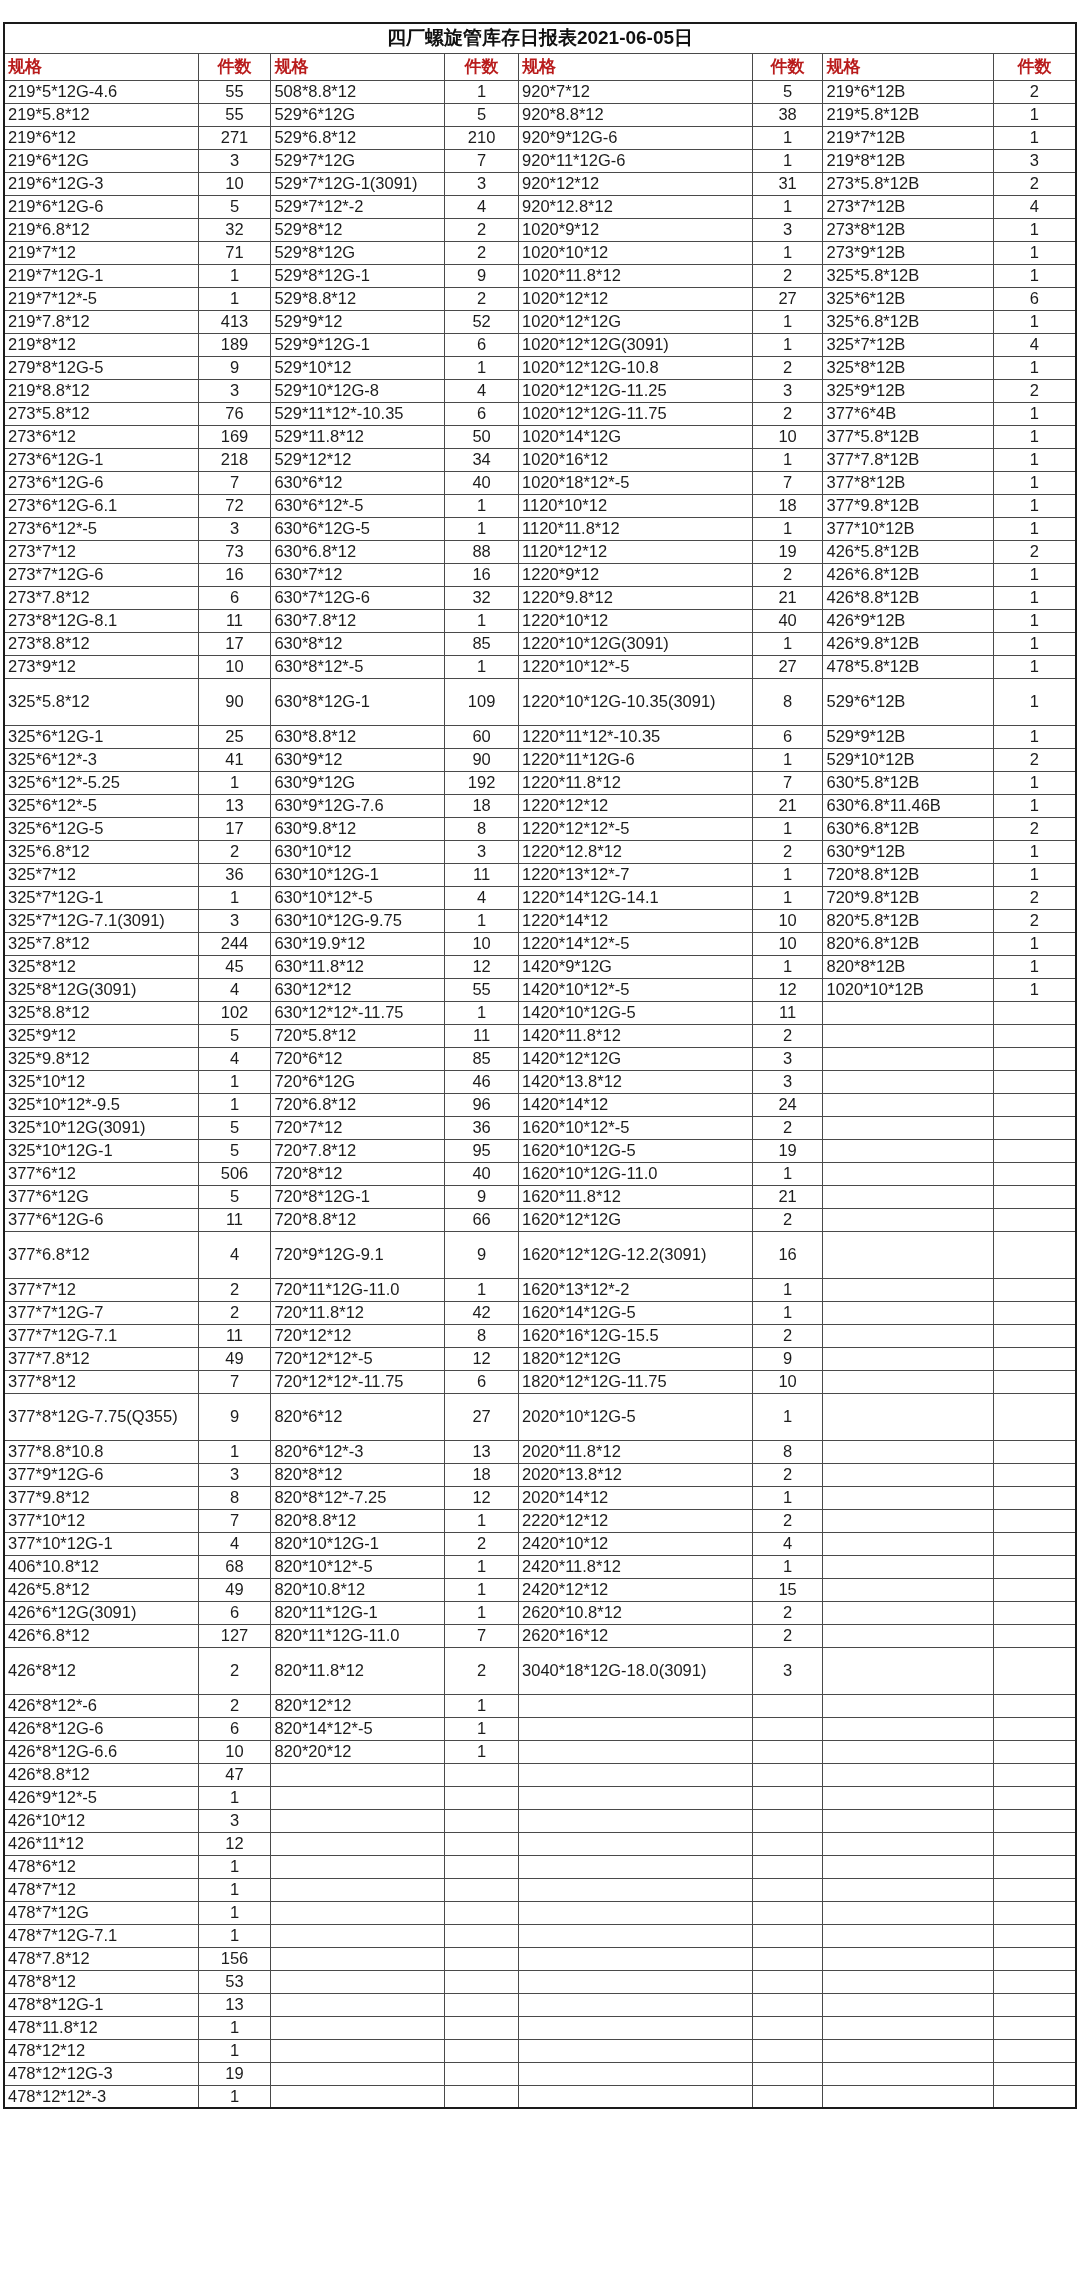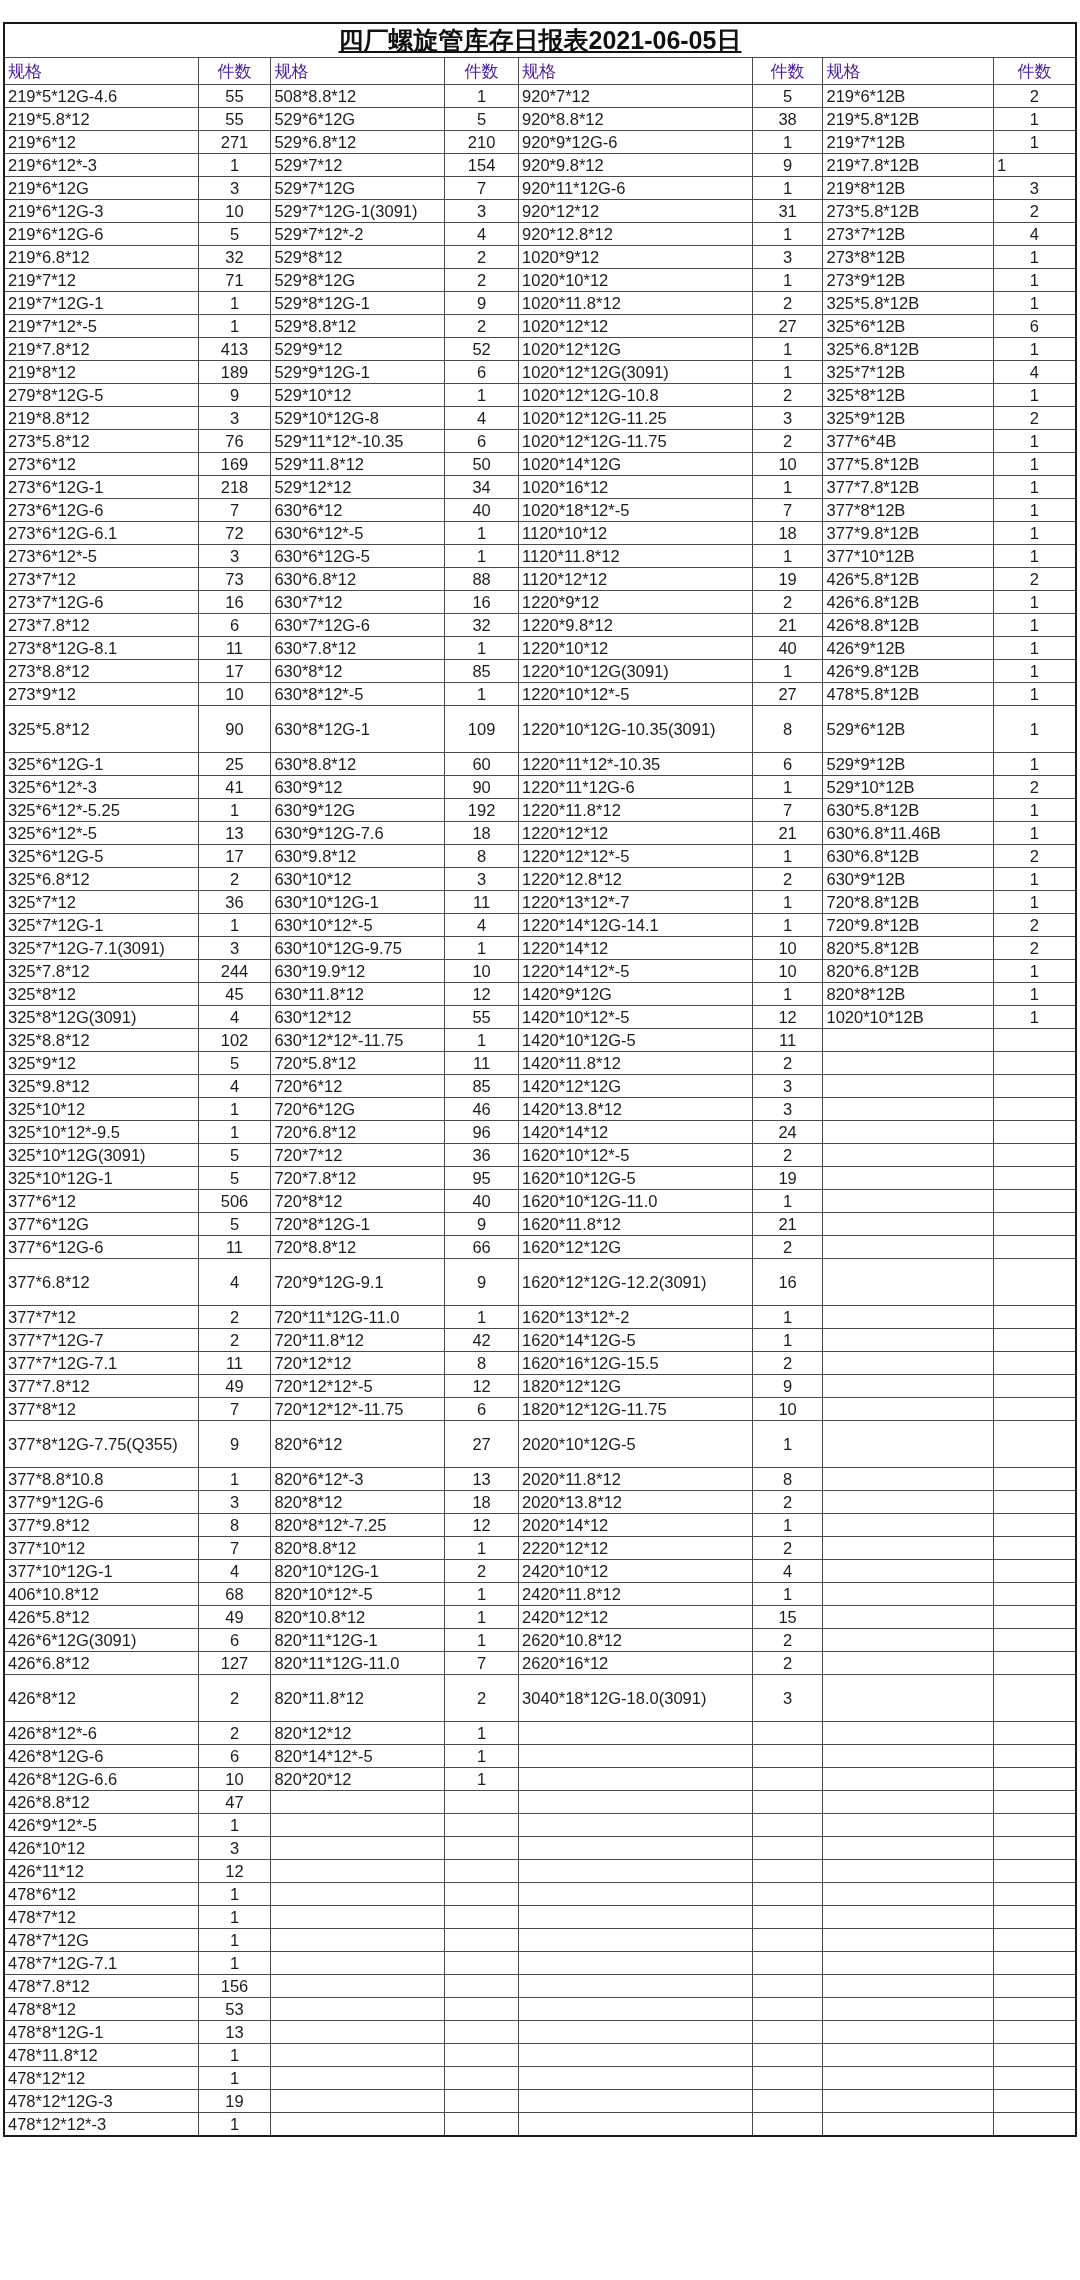--- a/index.html
+++ b/index.html
@@ -23,30 +23,29 @@
   table.inv th, table.inv td {
     border: 1px solid #4a4a4a;
     padding: 0 3px;
     overflow: hidden;
     box-sizing: border-box;
   }
   .title-cell {
     height: 30px;
     text-align: center;
     font-weight: bold;
-    font-size: 25px;
+    font-size: 19px;
     color: #111111;
     border: 1px solid #1a1a1a;
-    text-decoration: underline;
   }
   .hdr {
     height: 27px;
-    font-weight: normal;
+    font-weight: bold;
     font-size: 17px;
-    color: #4c1d95;
+    color: #b91c1c;
   }
   .hdr.spec { text-align: left; }
   .hdr.qty  { text-align: center; }
   tbody td {
     height: 23px;
     font-size: 16.5px;
     line-height: 1.12;
     white-space: normal;
     word-break: break-all;
   }
@@ -110,30 +109,20 @@
           <td class="spec">219*6*12</td>
           <td class="qty">271</td>
           <td class="spec">529*6.8*12</td>
           <td class="qty">210</td>
           <td class="spec">920*9*12G-6</td>
           <td class="qty">1</td>
           <td class="spec">219*7*12B</td>
           <td class="qty">1</td>
         </tr>
         <tr>
-          <td class="spec">219*6*12*-3</td>
-          <td class="qty">1</td>
-          <td class="spec">529*7*12</td>
-          <td class="qty">154</td>
-          <td class="spec">920*9.8*12</td>
-          <td class="qty">9</td>
-          <td class="spec">219*7.8*12B</td>
-          <td class="qty left">1</td>
-        </tr>
-        <tr>
           <td class="spec">219*6*12G</td>
           <td class="qty">3</td>
           <td class="spec">529*7*12G</td>
           <td class="qty">7</td>
           <td class="spec">920*11*12G-6</td>
           <td class="qty">1</td>
           <td class="spec">219*8*12B</td>
           <td class="qty">3</td>
         </tr>
         <tr>

